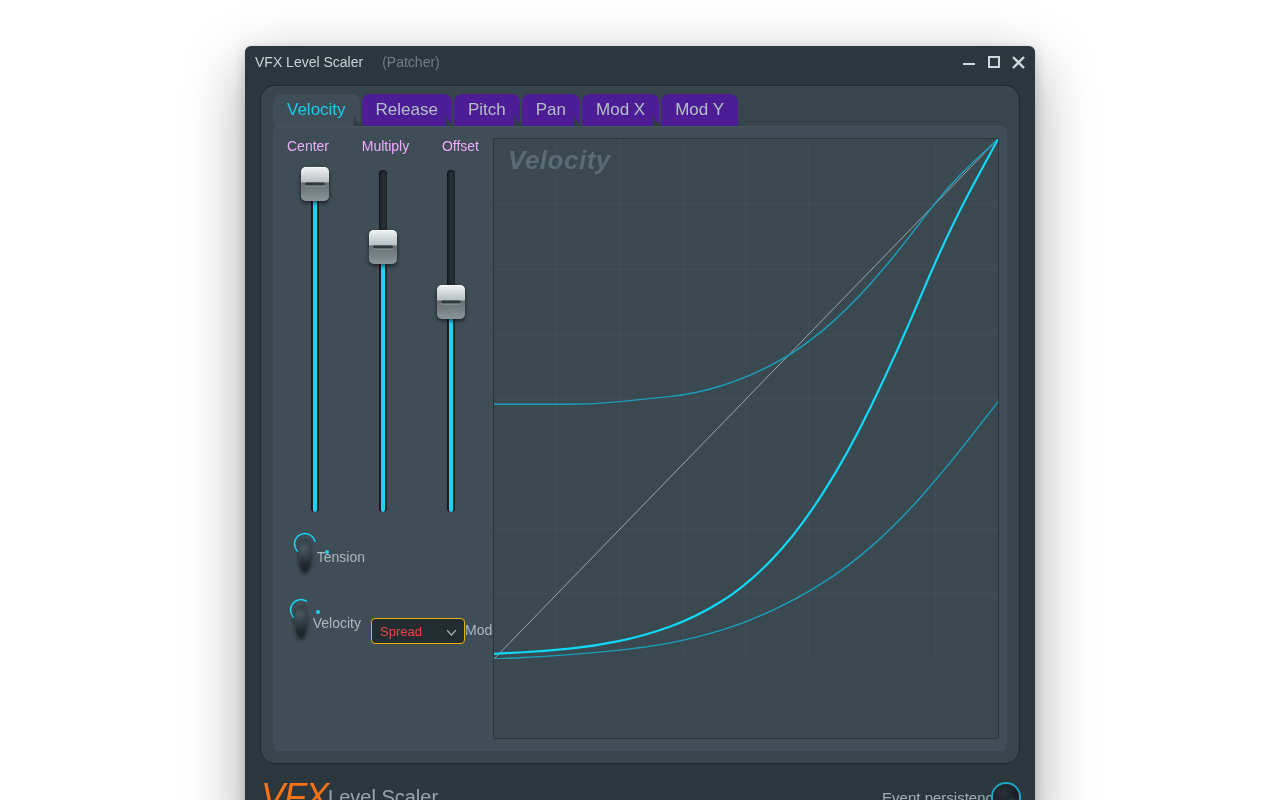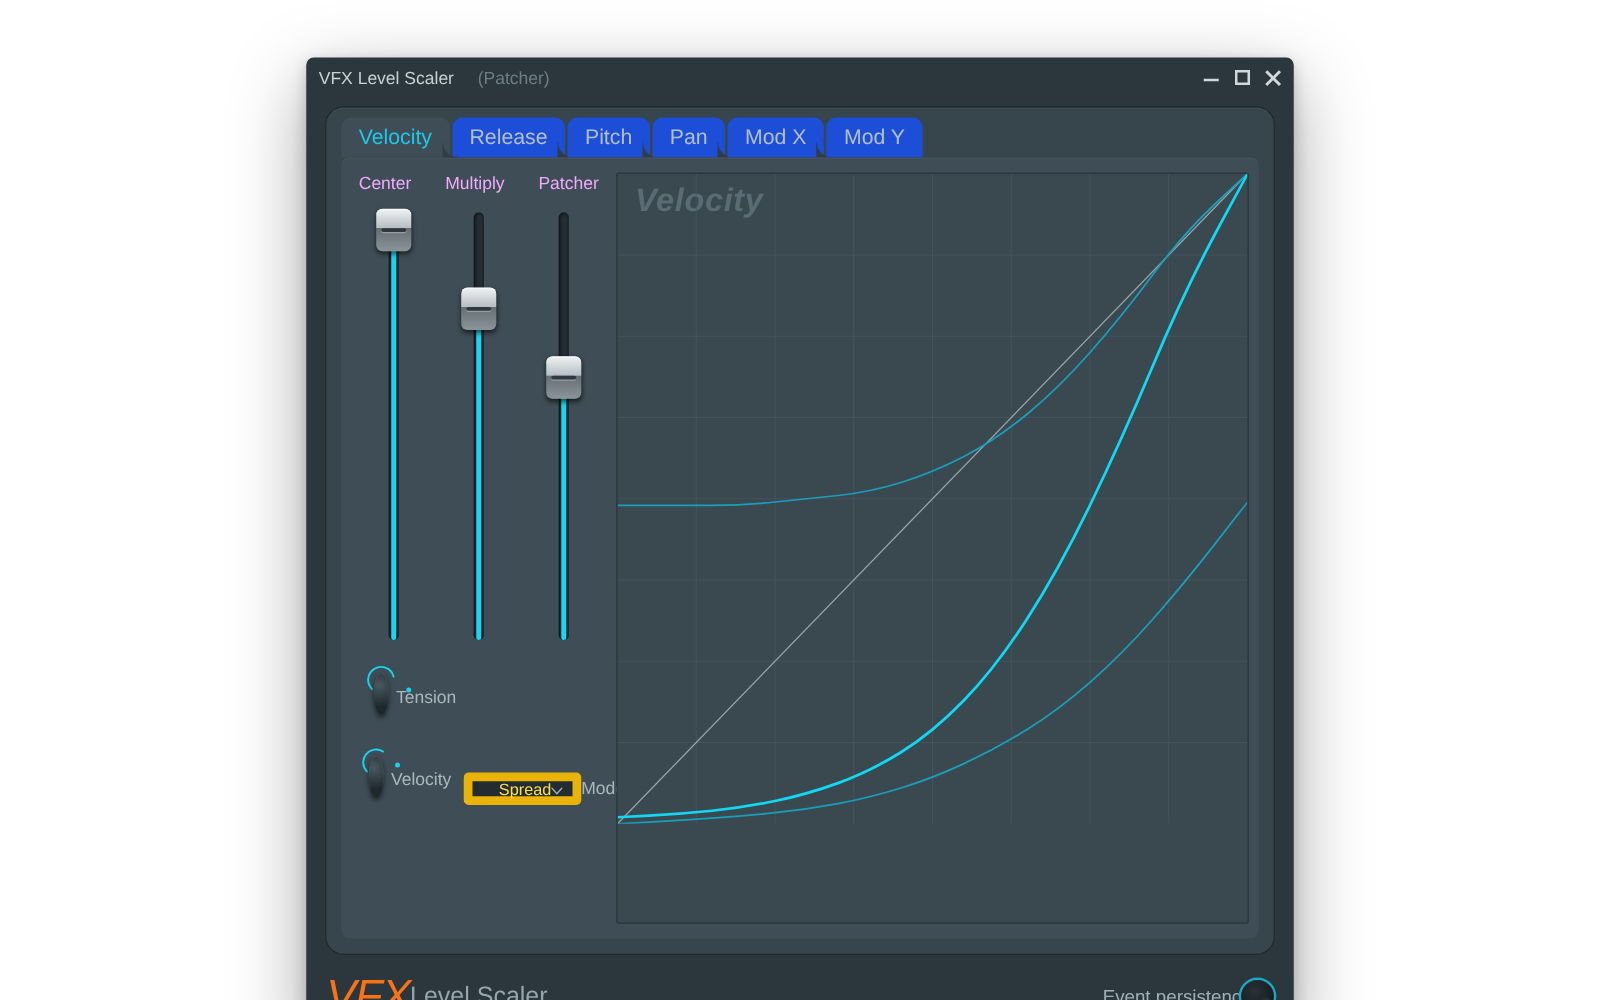--- a/index.html
+++ b/index.html
@@ -4,42 +4,42 @@
 <style>
   *{box-sizing:border-box;margin:0;padding:0;font-family:"Segoe UI",Arial,sans-serif;user-select:none}
   body{background:#fff;width:1280px;height:800px;position:relative;overflow:hidden}
   .window{position:absolute;left:245px;top:46px;width:790px;height:789px;background:#2b373d;border-radius:6px;box-shadow:0 20px 60px rgba(0,0,0,.35),0 4px 12px rgba(0,0,0,.2)}
   .titlebar{height:32px;display:flex;align-items:center;padding:0 10px;color:#c8d2d6;font-size:14px}
   .titlebar .sub{color:#6f7e85;margin-left:19px}
   .winbtns{margin-left:auto;display:flex;gap:12px;align-items:center;color:#cfd8dc}
   .winbtns svg{display:block}
   .panel{position:absolute;left:16px;right:16px;top:40px;bottom:72px;background:#37454d;border-radius:14px;box-shadow:inset 0 1px 0 rgba(255,255,255,.04),0 0 0 1px rgba(0,0,0,.25)}
   .tabs{display:flex;height:40px;align-items:flex-end;padding-left:12px;gap:0}
-  .tab{height:32px;padding:0 14px;display:flex;align-items:center;border-bottom:none;color:#b2c0c6;font-size:17px;border-radius:8px 8px 0 0;background:#1d4ed8;margin-right:2px;cursor:pointer;position:relative}
+  .tab{height:32px;padding:0 14px;display:flex;align-items:center;border-bottom:none;color:#b2c0c6;font-size:17px;border-radius:8px 8px 0 0;background:#4c1d95;margin-right:2px;cursor:pointer;position:relative}
   .tab::after{content:"";position:absolute;right:-6px;bottom:0;width:12px;height:12px;background:radial-gradient(circle at top right,transparent 11px,#313d44 12px);}
   .tab:last-child::after{display:none}
   .tab.active{background:#3f4e56;color:#1dc9ea;z-index:2}
   .body{position:absolute;left:12px;right:12px;top:40px;bottom:12px;background:#3f4e56;border-radius:6px;display:flex;box-shadow:inset 0 1px 0 rgba(255,255,255,.04);overflow:hidden}
   .controls{width:220px;padding:12px 10px 8px 10px;display:flex;flex-direction:column}
   .clabels{display:flex;justify-content:space-between;color:#f0abfc;font-size:14px;padding:0 4px 4px 4px}
   .sliders{display:flex;height:360px;gap:8px;justify-content:center;padding-top:6px}
   .slider{width:60px;position:relative;display:flex;justify-content:center}
   .track{position:absolute;top:6px;bottom:6px;width:8px;border-radius:4px;background:linear-gradient(90deg,#1d262b,#2a353b);box-shadow:inset 0 0 3px #000}
   .fill{position:absolute;width:4px;left:50%;transform:translateX(-50%);background:#1ad4f0;border-radius:2px}
   .thumb{position:absolute;width:28px;height:34px;left:50%;transform:translate(-50%,-50%);border-radius:5px;background:linear-gradient(#f0f3f4,#b6bfc3 45%,#666e72 46%,#8a9499);box-shadow:0 2px 4px rgba(0,0,0,.6),inset 0 1px 0 rgba(255,255,255,.6)}
   .thumb::before{content:"";position:absolute;left:4px;right:4px;top:50%;height:3px;transform:translateY(-50%);background:#2e3a40;border-radius:2px;box-shadow:0 1px 0 rgba(255,255,255,.3)}
   .knob-row{display:flex;align-items:center;height:74px;padding-left:10px}
   .knob{width:46px;height:46px;position:relative}
   .knob-body{position:absolute;inset:6px;border-radius:50%;background:radial-gradient(circle at 35% 30%,#4a5860,#1e272c 70%);box-shadow:0 2px 4px rgba(0,0,0,.6),inset 0 1px 1px rgba(255,255,255,.1)}
   .knob svg{position:absolute;inset:0}
   .knob-dot{position:absolute;width:4px;height:4px;border-radius:50%;background:#19d2ee}
   .klabel{color:#aab8be;font-size:14px;margin-top:4px}
   .kcol{display:flex;align-items:center;width:72px}
   .row2{display:flex;align-items:flex-end;gap:10px;margin-top:6px;padding-left:6px}
-  .select{width:94px;height:26px;background:#232c30;border:7px solid #eab308;border-radius:4px;color:#fde047;font-size:13px;display:flex;align-items:center;padding:0 8px;justify-content:flex-end;cursor:pointer}
+  .select{width:94px;height:26px;background:#232c30;border:1px solid #eab308;border-radius:4px;color:#ef4444;font-size:13px;display:flex;align-items:center;padding:0 8px;justify-content:space-between;cursor:pointer}
   .reset{height:20px;padding:0 8px;background:#2a3439;border:1px solid #3d4a50;border-radius:3px;color:#8d9ba1;font-size:10px;letter-spacing:.5px;display:flex;align-items:center;cursor:pointer;margin-bottom:3px}
   .graph{flex:1;margin:12px 8px 12px 0;background:#3a4850;border:1px solid #2b353a;border-radius:2px;position:relative;overflow:hidden}
   .glabel{position:absolute;left:14px;top:6px;color:#5a6b73;font-size:26px;font-style:italic;font-weight:700;letter-spacing:.5px}
   .footer{position:absolute;left:16px;right:16px;bottom:10px;height:56px;display:flex;align-items:center;color:#76848b}
   .logo-b{font-size:36px;font-style:italic;font-weight:300;color:#f97316;letter-spacing:-1px}
   .logo-s{font-size:20px;color:#97a6ad;margin-left:0;font-weight:300}
   .ep{margin-left:auto;display:flex;align-items:center;gap:0;color:#9fb0b7;font-size:15px}
   .led{width:26px;height:26px;border-radius:50%;background:radial-gradient(circle at 40% 35%,#293238,#161c1f 70%);box-shadow:0 0 0 2px #1aa9c7,inset 0 1px 1px rgba(255,255,255,.05);position:relative;cursor:pointer}
   .led::after{content:"";position:absolute;right:4px;bottom:5px;width:4px;height:4px;border-radius:50%;background:#35e3ff;box-shadow:0 0 4px #35e3ff}
 </style>
@@ -76,21 +76,21 @@
         <div class="tab">Pitch</div>
         <div class="tab">Pan</div>
         <div class="tab">Mod X</div>
         <div class="tab">Mod Y</div>
       </div>
     <div class="body">
       <div class="controls">
         <div class="clabels" id="clabels">
             <span>Center</span>
             <span>Multiply</span>
-            <span>Patcher</span>
+            <span>Offset</span>
           </div>
         <div class="sliders" id="sliders">
             <div class="slider">
               <div class="track"></div>
               <div class="fill" style="top: 19.92px; bottom: 6px;"></div>
               <div class="thumb" style="top: 19.92px;"></div>
             </div>
             <div class="slider">
               <div class="track"></div>
               <div class="fill" style="top: 82.56px; bottom: 6px;"></div>

